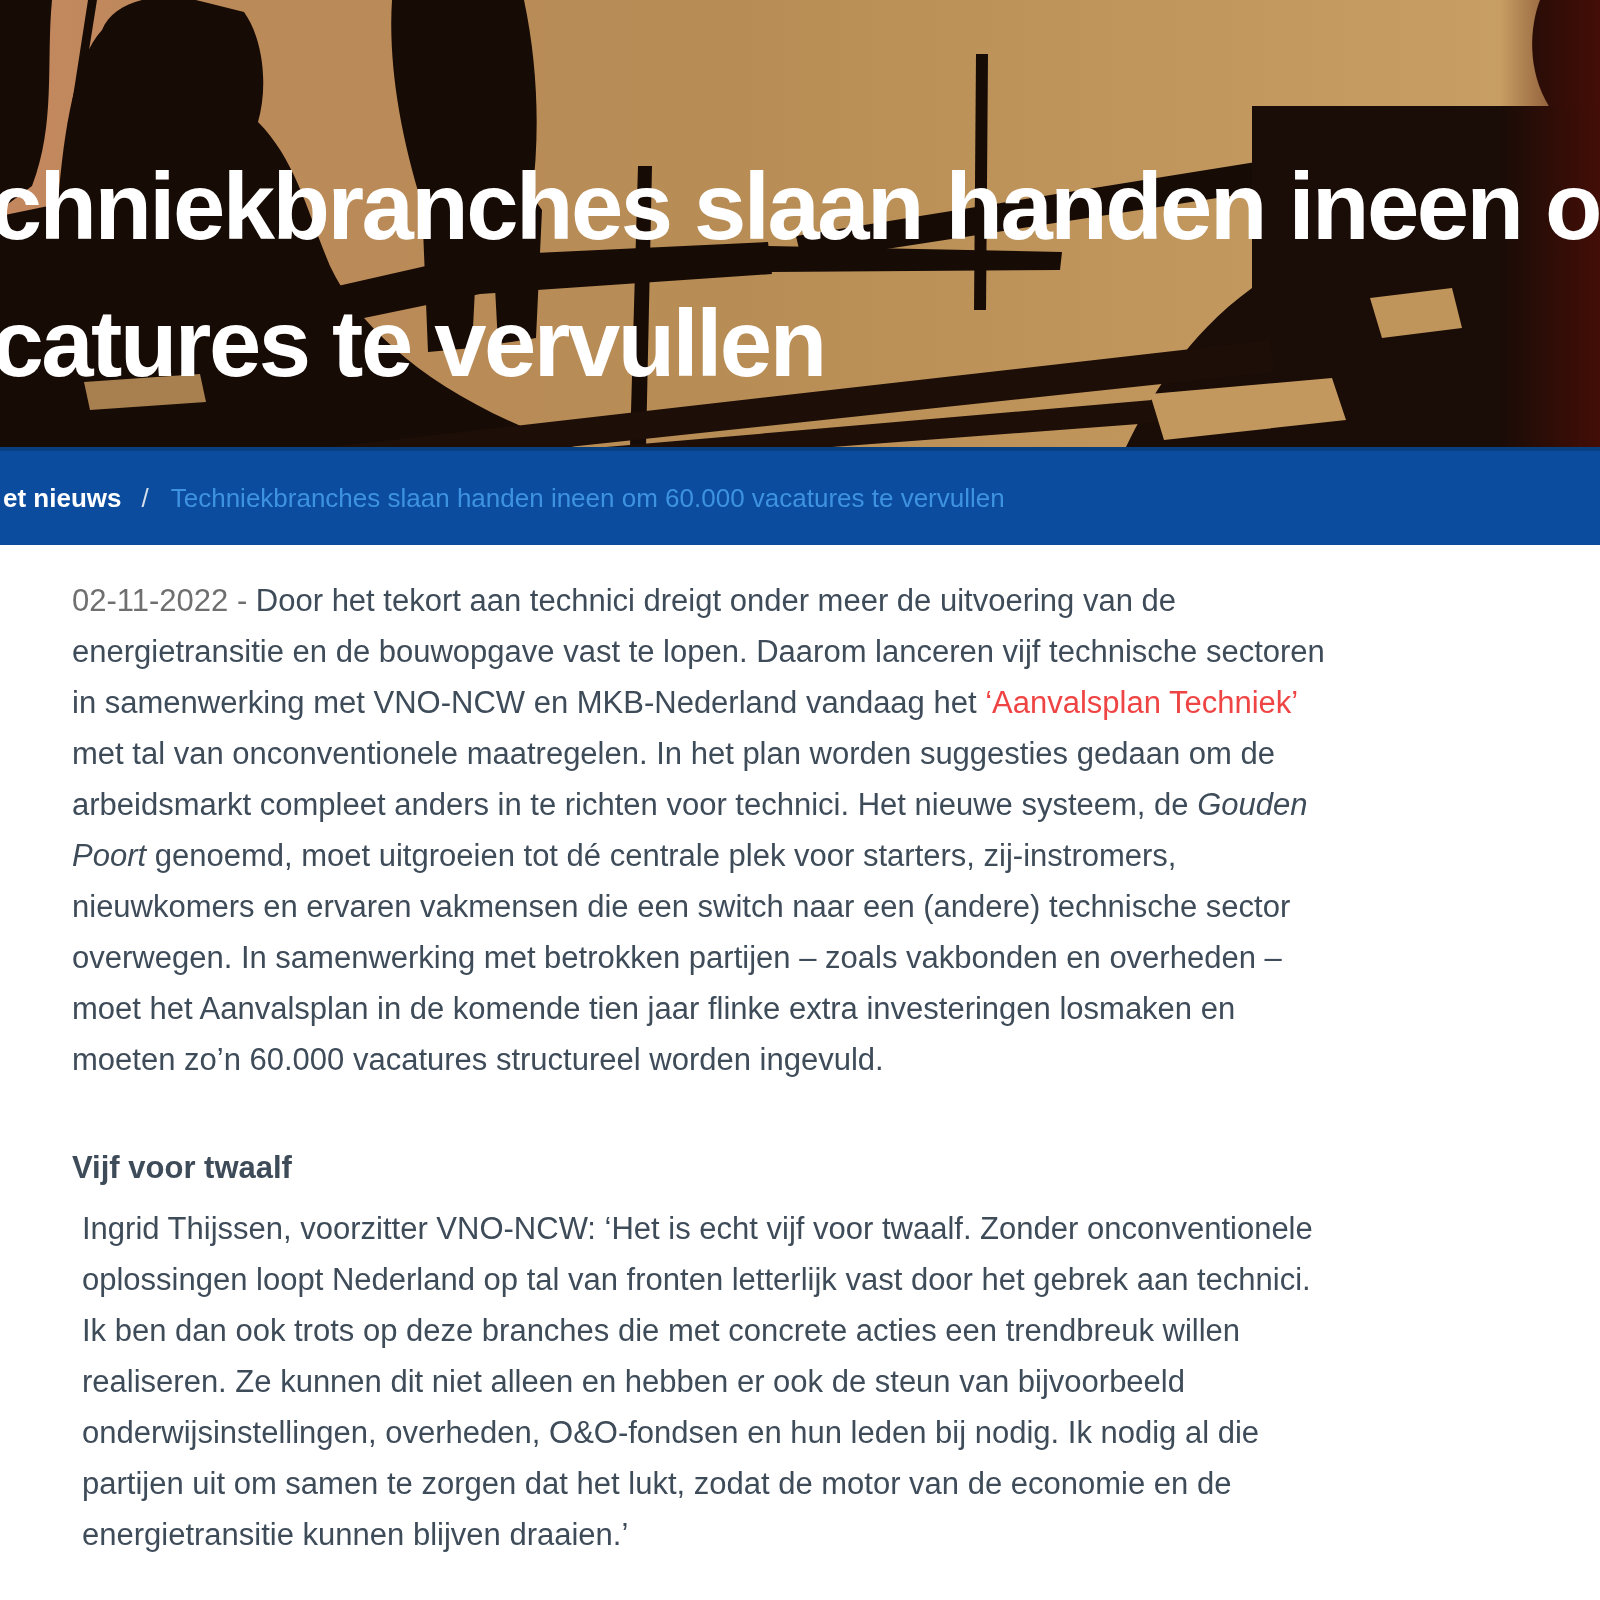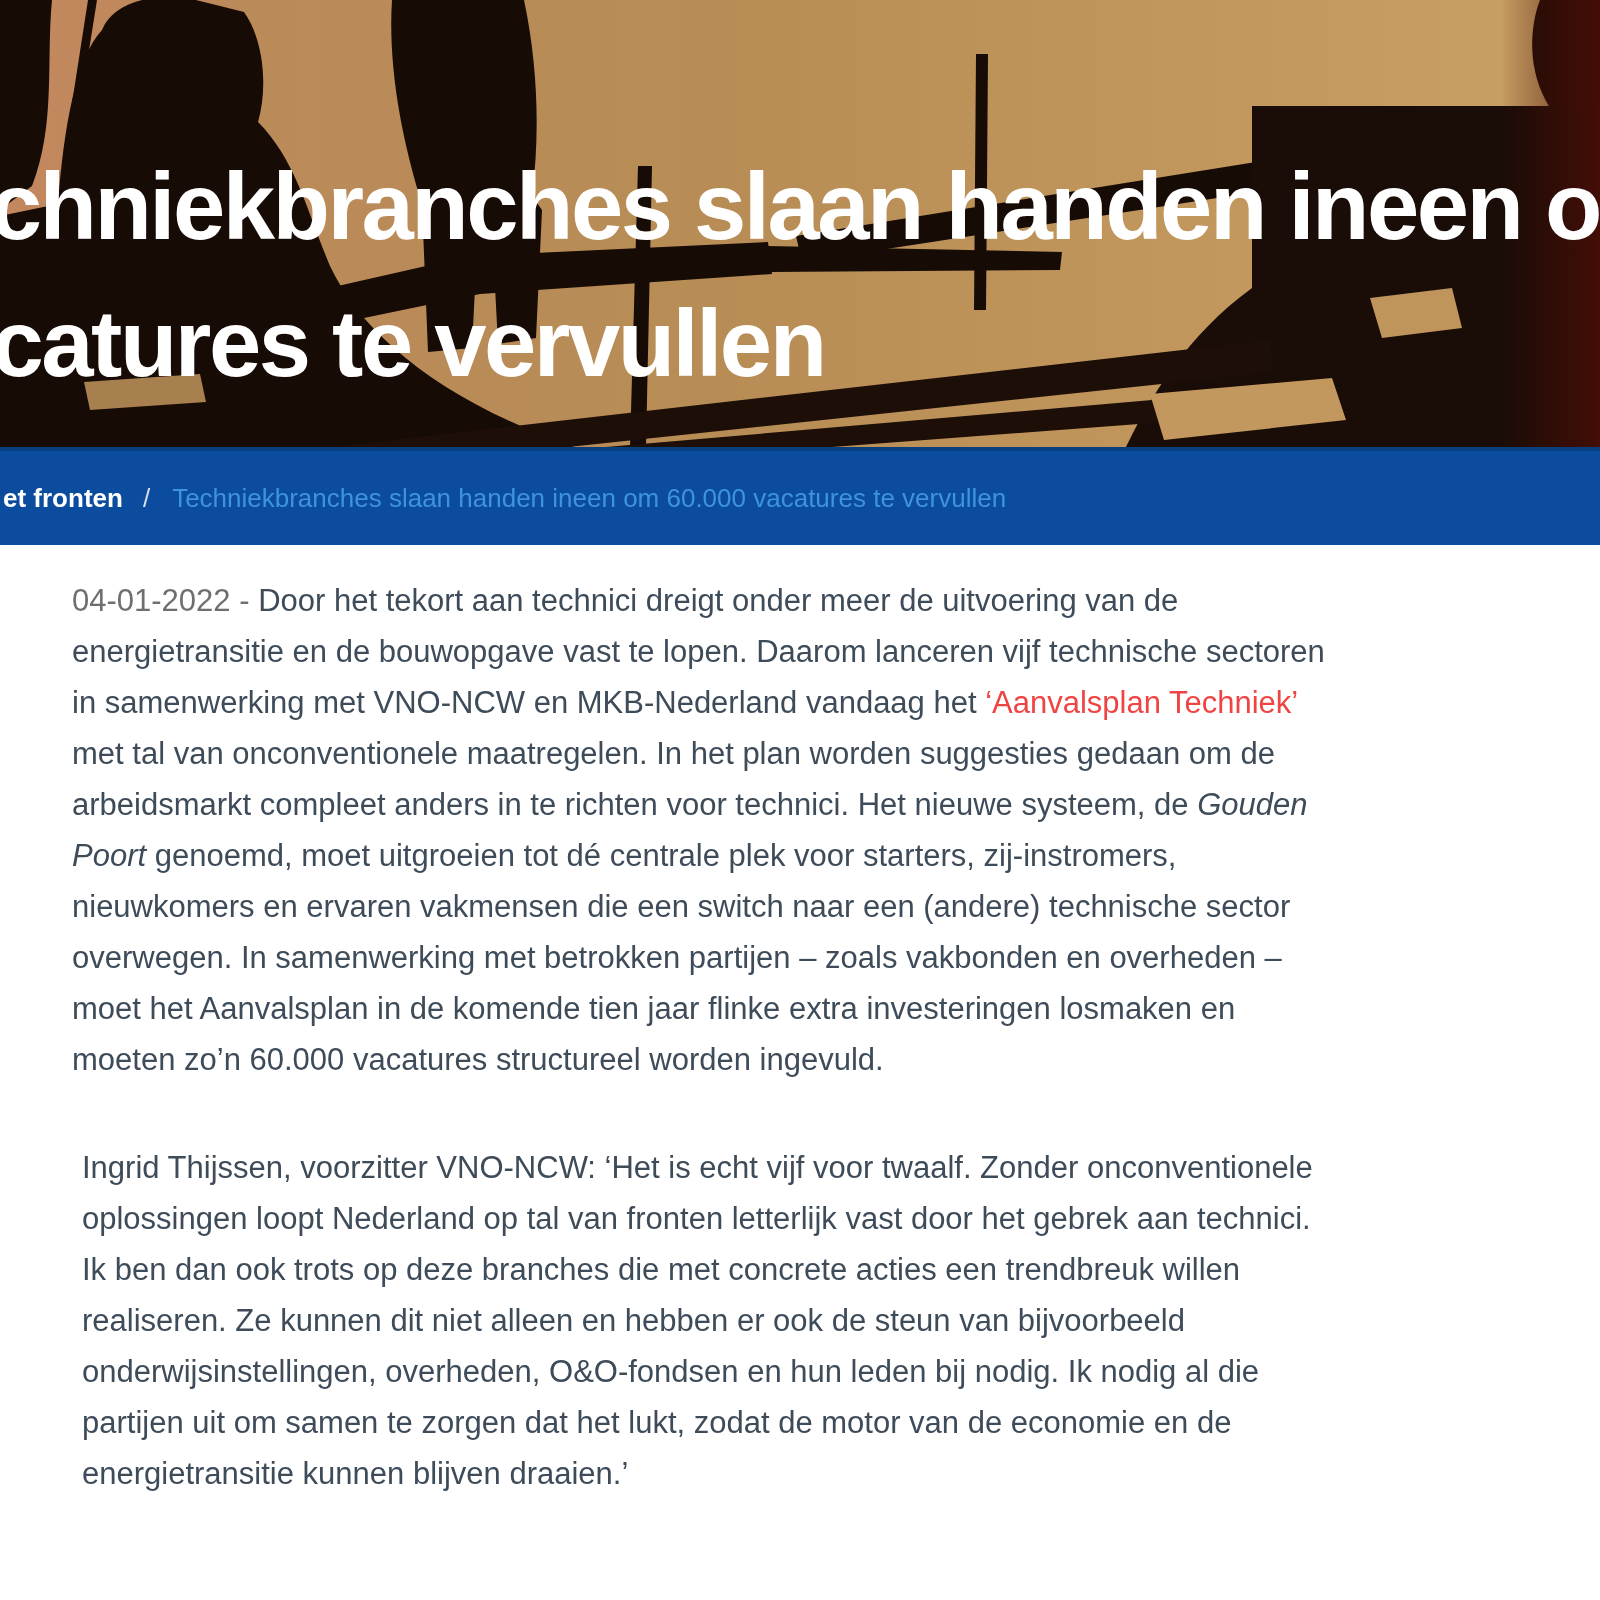--- a/index.html
+++ b/index.html
@@ -85,36 +85,37 @@
       <path d="M1370 298 L1452 288 L1462 328 L1382 338 Z" fill="#bf955b"></path>
       <path d="M84 382 L200 374 L206 402 L90 410 Z" fill="#a87f4e"></path>
     </g>
     <rect x="1500" y="0" width="100" height="447" fill="url(#redx)"></rect>
   </svg>
   <h1 class="hero-title">Techniekbranches slaan handen ineen om 60.000
 vacatures te vervullen</h1>
 </div>
 
 <div class="crumb-bar">
-  <a class="crumb-parent">et fronten</a>
+  <a class="crumb-parent">et nieuws</a>
   <span class="crumb-sep">/</span>
   <span class="crumb-current">Techniekbranches slaan handen ineen om 60.000 vacatures te vervullen</span>
 </div>
 
 <div class="content">
-  <p class="intro"><span class="seg-date">04-01-2022 - </span><span class="seg-normal">Door het tekort aan technici dreigt onder meer de uitvoering van de
+  <p class="intro"><span class="seg-date">02-11-2022 - </span><span class="seg-normal">Door het tekort aan technici dreigt onder meer de uitvoering van de
 energietransitie en de bouwopgave vast te lopen. Daarom lanceren vijf technische sectoren
 in samenwerking met VNO-NCW en MKB-Nederland vandaag het </span><a class="seg-link">‘Aanvalsplan Techniek’</a><span class="seg-normal">
 met tal van onconventionele maatregelen. In het plan worden suggesties gedaan om de
 arbeidsmarkt compleet anders in te richten voor technici. Het nieuwe systeem, de </span><span class="seg-italic">Gouden
 Poort</span><span class="seg-normal"> genoemd, moet uitgroeien tot dé centrale plek voor starters, zij-instromers,
 nieuwkomers en ervaren vakmensen die een switch naar een (andere) technische sector
 overwegen. In samenwerking met betrokken partijen – zoals vakbonden en overheden –
 moet het Aanvalsplan in de komende tien jaar flinke extra investeringen losmaken en
 moeten zo’n 60.000 vacatures structureel worden ingevuld.</span></p>
+  <h2 class="section-heading">Vijf voor twaalf</h2>
   <p class="quote">Ingrid Thijssen, voorzitter VNO-NCW: ‘Het is echt vijf voor twaalf. Zonder onconventionele
 oplossingen loopt Nederland op tal van fronten letterlijk vast door het gebrek aan technici.
 Ik ben dan ook trots op deze branches die met concrete acties een trendbreuk willen
 realiseren. Ze kunnen dit niet alleen en hebben er ook de steun van bijvoorbeeld
 onderwijsinstellingen, overheden, O&amp;O-fondsen en hun leden bij nodig. Ik nodig al die
 partijen uit om samen te zorgen dat het lukt, zodat de motor van de economie en de
 energietransitie kunnen blijven draaien.’</p>
 </div>
 
 </body></html>

